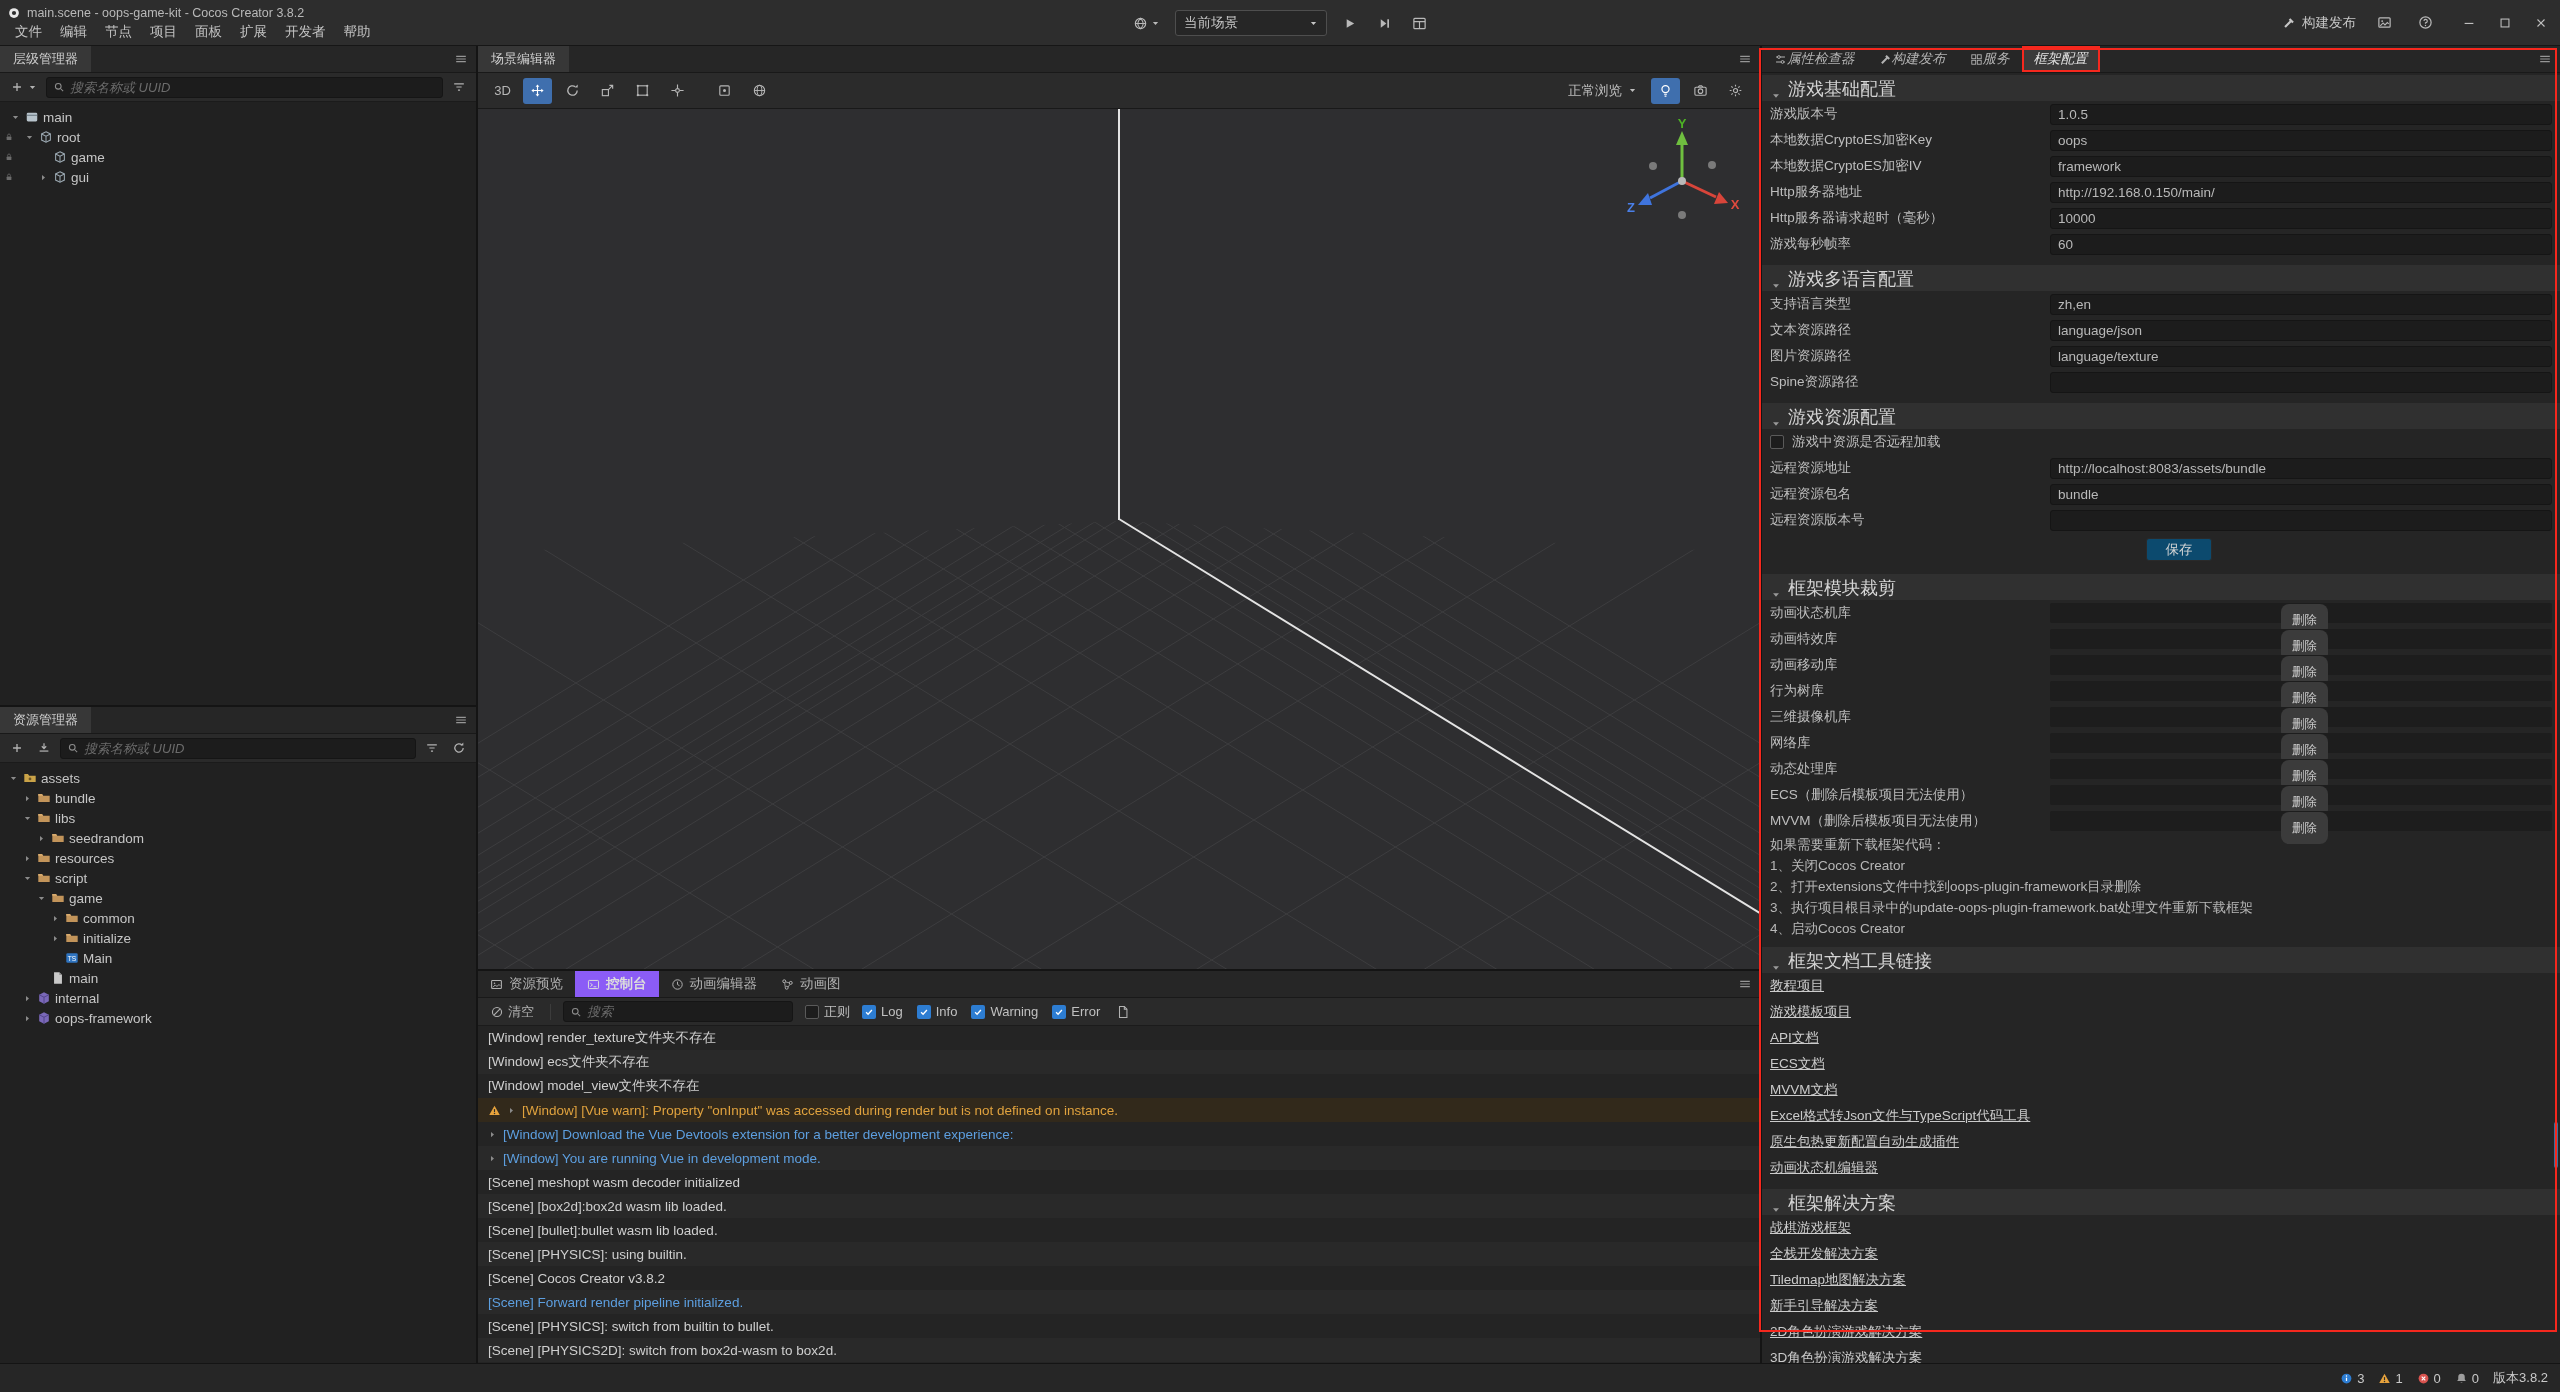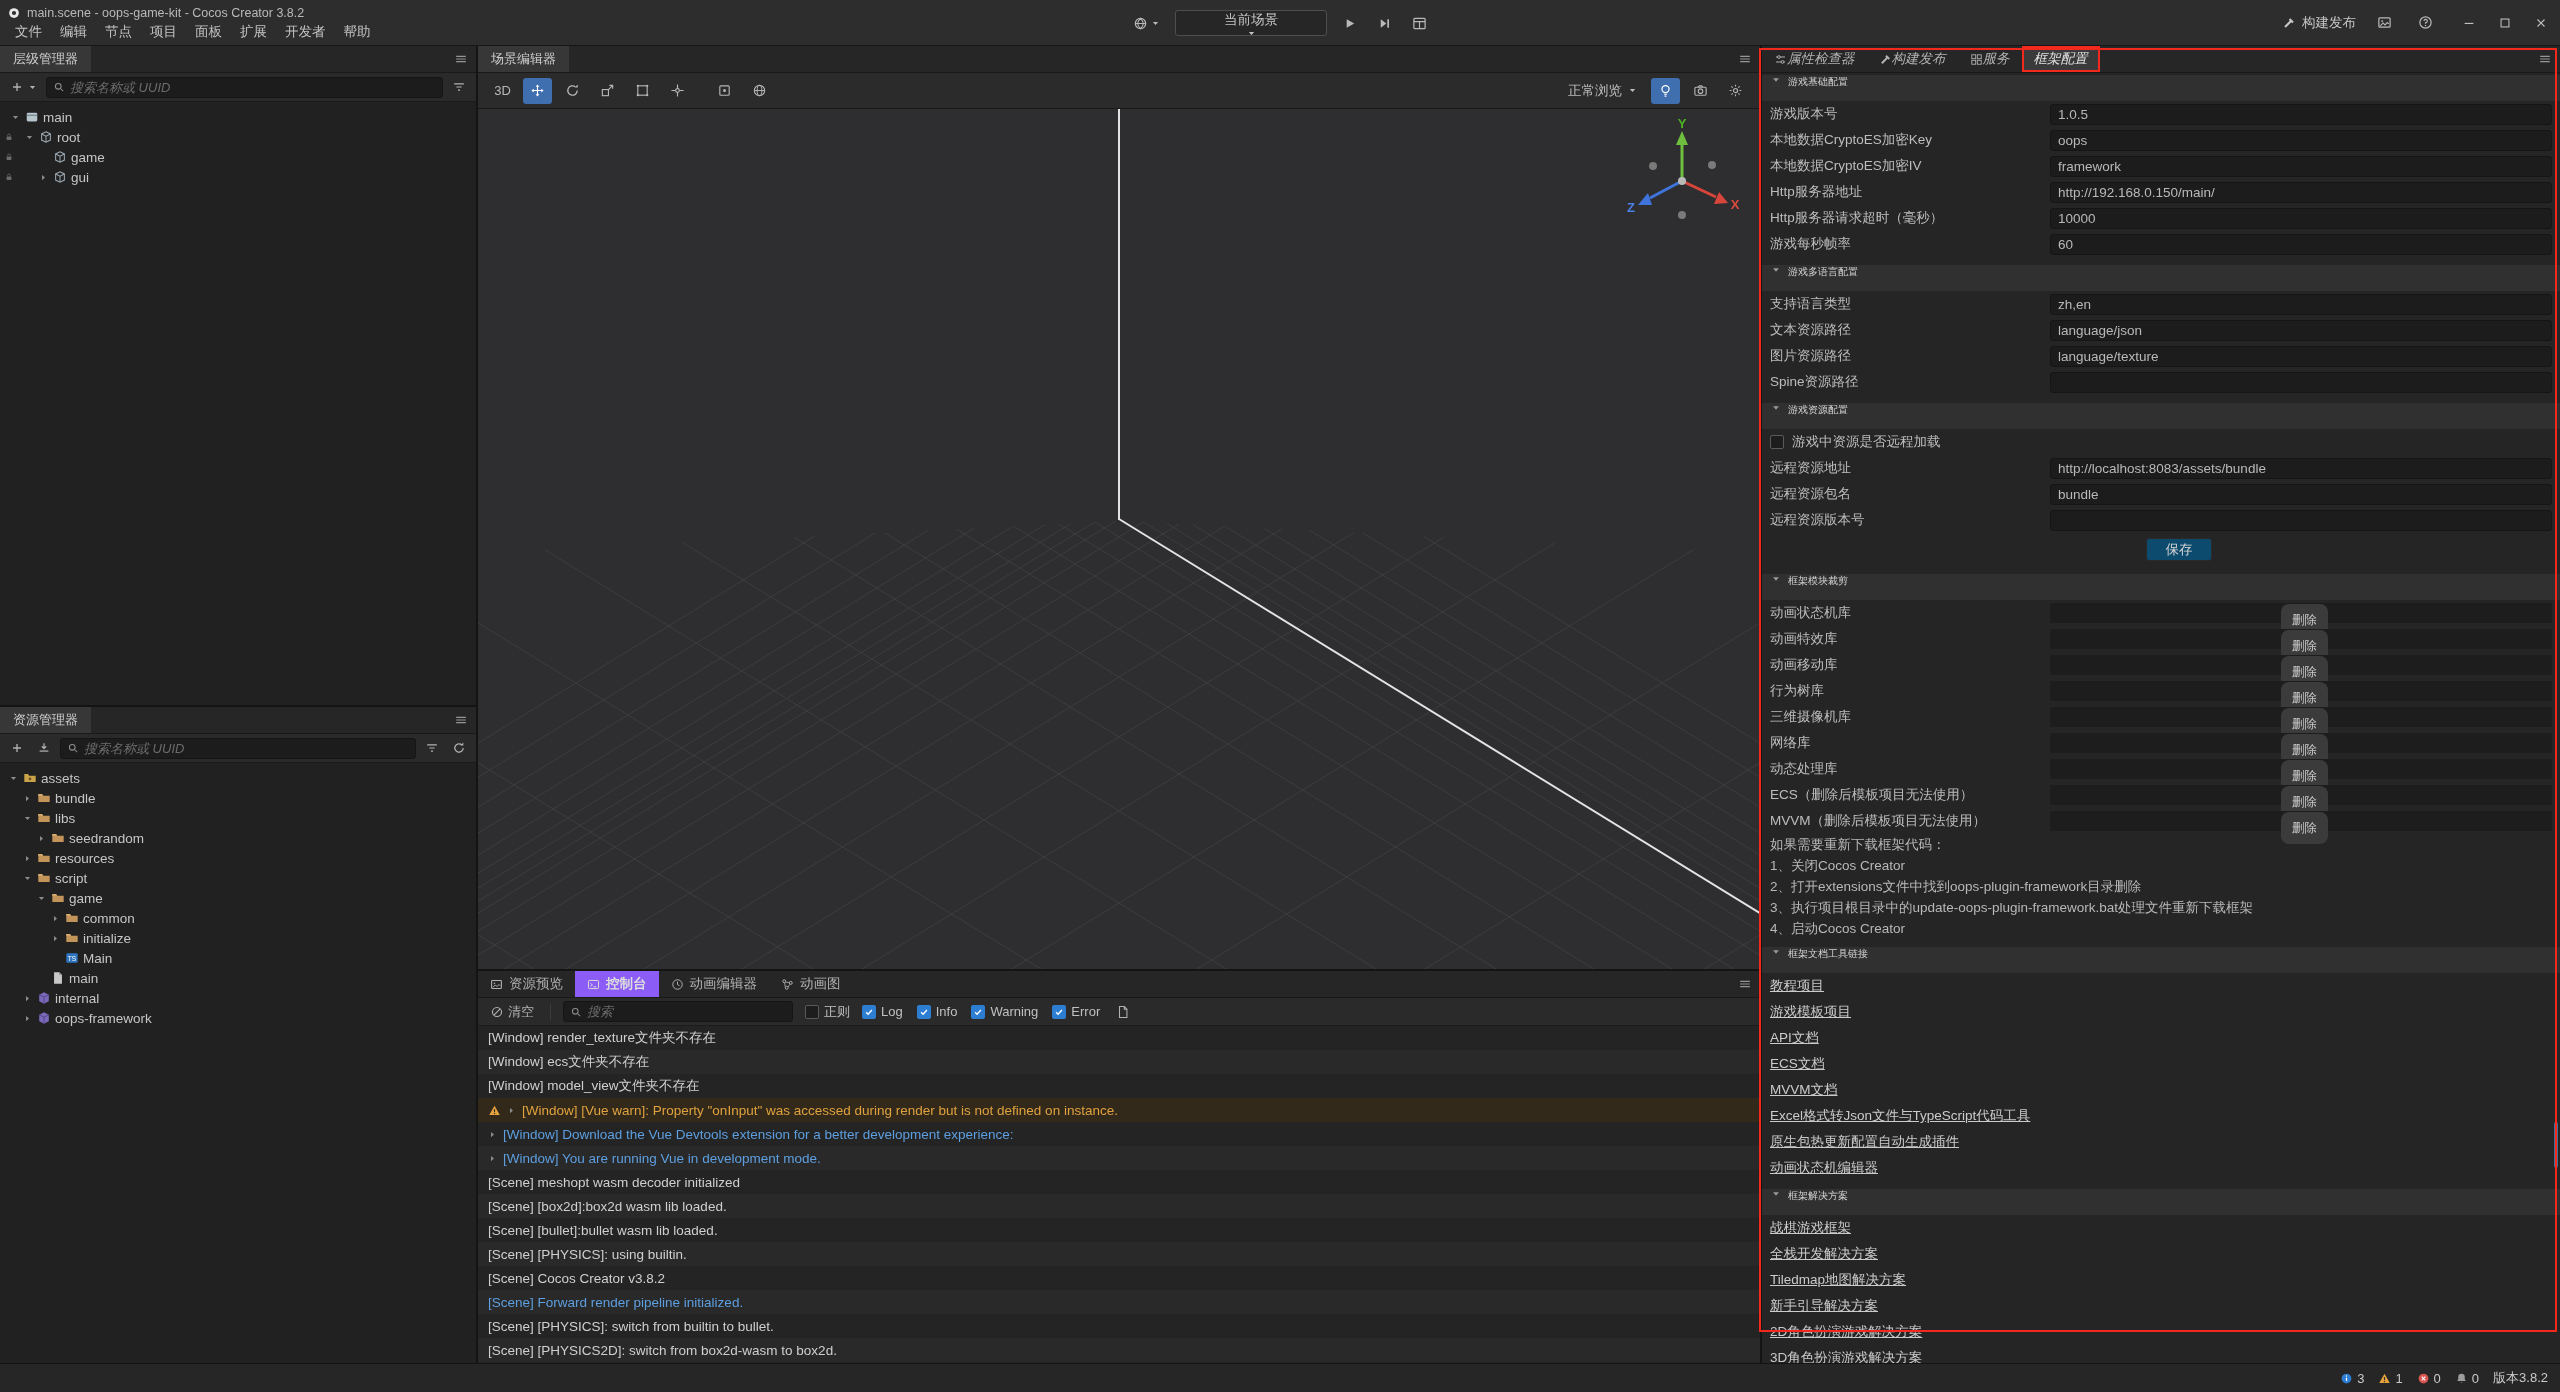--- a/index.html
+++ b/index.html
@@ -12,21 +12,21 @@
 .topbar-left{display:flex;flex-direction:column;padding:5px 0 0 8px;}
 .title-row{display:flex;align-items:center;gap:7px;height:15px;}
 .app-logo svg{width:12px;height:12px;}
 .title-text{font-size:12.5px;color:#b9b9b9;white-space:nowrap;}
 .menubar{display:flex;align-items:center;height:24px;margin-left:-2px;}
 .menu-item{padding:0 9px;font-size:13.5px;color:#c3c3c3;cursor:default;}
 .topbar-center{position:absolute;left:50%;top:0;transform:translateX(-50%);height:46px;display:flex;align-items:center;gap:10px;}
 .tb-iconbtn{display:flex;align-items:center;gap:3px;color:#b9b9b9;padding:3px 5px;border-radius:3px;}
 .tb-iconbtn svg{width:15px;height:15px;}
 .caret svg{width:9px !important;height:9px !important;}
-.scene-select{display:flex;align-items:center;justify-content:space-between;width:152px;height:26px;background:#262626;border:1px solid #4e4e4e;border-radius:3px;padding:0 8px;color:#c6c6c6;font-size:13.5px;flex-direction:column;}
+.scene-select{display:flex;align-items:center;justify-content:space-between;width:152px;height:26px;background:#262626;border:1px solid #4e4e4e;border-radius:3px;padding:0 8px;color:#c6c6c6;font-size:13.5px;}
 .topbar-right{margin-left:auto;display:flex;align-items:center;gap:16px;padding-right:12px;}
 .build-btn{display:flex;align-items:center;gap:6px;color:#c6c6c6;font-size:13.5px;}
 .win-controls{display:flex;align-items:center;gap:22px;margin-left:8px;color:#c0c0c0;}
 
 .main{flex:1;display:flex;min-height:0;}
 .col-left{width:478px;flex:none;display:flex;flex-direction:column;border-right:2px solid #141414;}
 .col-center{flex:1;min-width:0;display:flex;flex-direction:column;}
 .col-right{width:800px;flex:none;display:flex;flex-direction:column;border-left:2px solid #141414;background:#252525;position:relative;}
 
 .panel{display:flex;flex-direction:column;min-height:0;}
@@ -81,21 +81,21 @@
 .log-row.info{color:#5d9fe0;}
 .log-icon svg{width:13px;height:13px;}
 .log-expand{color:#8b8b8b;}
 .log-expand svg{width:9px;height:9px;}
 
 .inspector-tabs{height:27px;flex:none;background:#262626;border-bottom:1px solid #191919;display:flex;align-items:stretch;}
 .insp-tab{display:flex;align-items:center;padding:0 12px;color:#b2b2b2;font-size:13.5px;font-style:italic;}
 .insp-tab svg{width:13px;height:13px;}
 .insp-tab.active{background:#3a3a3a;color:#e2e2e2;outline:2px solid #f5281e;outline-offset:-2px;}
 .inspector-body{flex:1;overflow:hidden;padding-top:2px;}
-.insp-section-header{height:26px;margin-top:8px;background:#303030;display:flex;align-items:flex-start;gap:7px;padding:0 9px;color:#d4d4d4;font-size:10px;}
+.insp-section-header{height:26px;margin-top:8px;background:#303030;display:flex;align-items:flex-end;gap:7px;padding:0 9px;color:#d4d4d4;font-size:18px;}
 .insp-section-header:first-child{margin-top:0;}
 .sec-caret{color:#9a9a9a;}
 .sec-caret svg{width:10px;height:10px;}
 .insp-row{min-height:26px;display:flex;align-items:center;padding:0 8px;}
 .insp-label{width:280px;flex:none;color:#bdbdbd;font-size:13.5px;padding-right:8px;}
 .insp-label.with-cbx{width:auto;}
 .insp-input{flex:1;height:21px;background:#1c1c1c;border:1px solid #151515;border-radius:3px;color:#b9b9b9;font-size:13.5px;padding:0 7px;font-family:inherit;outline:0;}
 .insp-cbx{margin-right:8px;}
 .module-track{flex:1;height:20px;background:#1d1d1d;border-radius:2px;position:relative;}
 .delete-btn{position:absolute;left:46%;top:1px;height:32px;padding:0 11px;background:#3b3b3b;border-radius:8px;color:#c9c9c9;font-size:12.5px;display:flex;align-items:center;}

